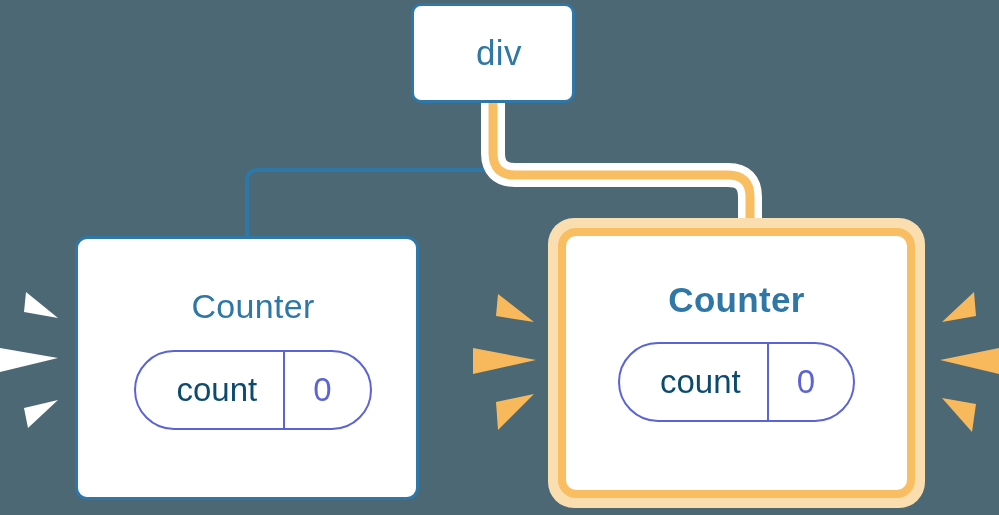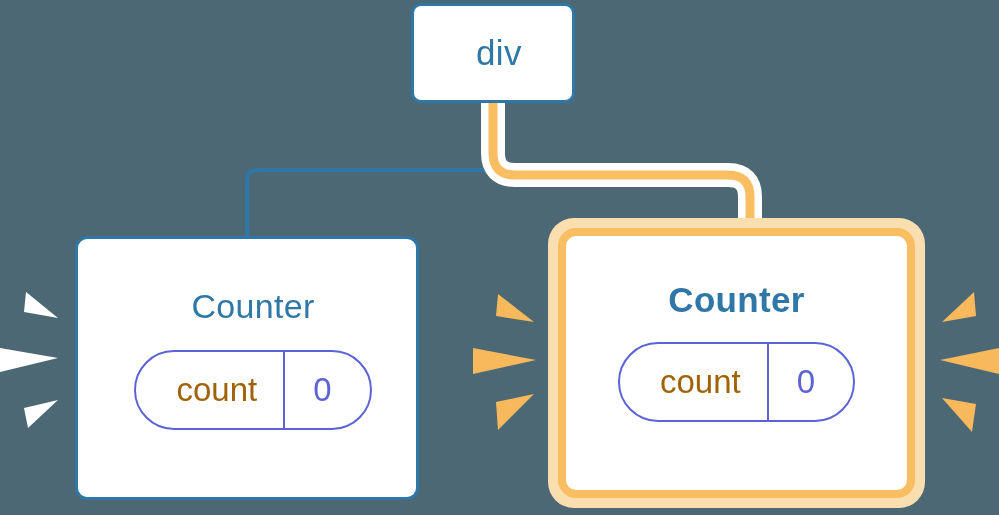--- a/index.html
+++ b/index.html
@@ -109,21 +109,21 @@
     height: 80px;
     box-sizing: border-box;
   }
   .pill-left {
     display: flex;
     align-items: center;
     justify-content: center;
     padding: 0 26px 0 40px;
     border-right: 2px solid #5b63d6;
     font-size: 33px;
-    color: #a16207;
+    color: #0c4a6e;
   }
   .pill-right {
     display: flex;
     align-items: center;
     justify-content: center;
     padding: 0 38px 0 28px;
     font-size: 33px;
     color: #5b63d6;
   }
   .node-counter .pill { margin-top: 24px; }

